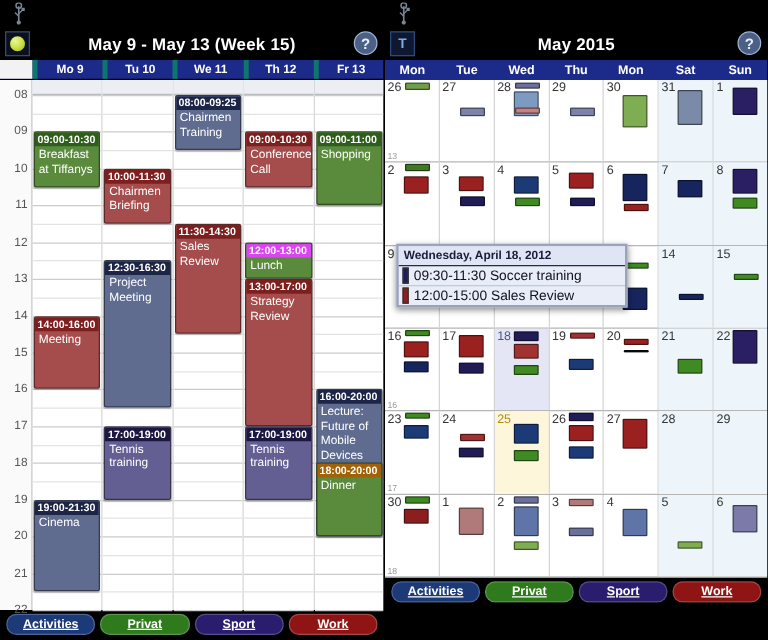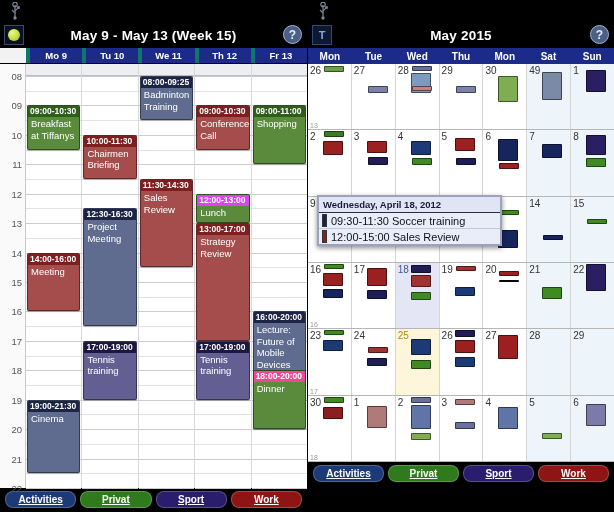--- a/index.html
+++ b/index.html
@@ -292,21 +292,21 @@
             <div class="hline" style="top: 321px;"></div>
             <div class="hline hour" style="top: 335.714px;"></div>
             <div class="hline" style="top: 350.429px;"></div>
             <div class="hline hour" style="top: 365.143px;"></div>
             <div class="hline" style="top: 379.857px;"></div>
             <div class="hline hour" style="top: 394.571px;"></div>
             <div class="hline" style="top: 409.286px;"></div>
             <div class="hline hour" style="top: 424px;"></div>
             <div class="ev" style="top: 12px; height: 44.1429px; background: rgb(95, 108, 143);">
               <div class="evt" style="background: rgb(29, 37, 71);">08:00-09:25</div>
-              <div class="evb">Badminton Training</div>
+              <div class="evb">Chairmen Training</div>
             </div>
             <div class="ev" style="top: 115px; height: 88.2857px; background: rgb(165, 77, 77);">
               <div class="evt" style="background: rgb(125, 31, 31);">11:30-14:30</div>
               <div class="evb">Sales Review</div>
             </div>
           </div>
           <div class="daycol">
             <div class="toprow"></div>
             <div class="hline hour" style="top: 12px;"></div>
             <div class="hline" style="top: 26.7143px;"></div>
@@ -387,21 +387,21 @@
             <div class="hline hour" style="top: 424px;"></div>
             <div class="ev" style="top: 41.4286px; height: 58.8571px; background: rgb(90, 138, 60);">
               <div class="evt" style="background: rgb(47, 94, 28);">09:00-11:00</div>
               <div class="evb">Shopping</div>
             </div>
             <div class="ev" style="top: 247.429px; height: 117.714px; background: rgb(95, 108, 143);">
               <div class="evt" style="background: rgb(29, 37, 71);">16:00-20:00</div>
               <div class="evb">Lecture: Future of Mobile Devices</div>
             </div>
             <div class="ev" style="top: 306.286px; height: 58.8571px; background: rgb(90, 138, 60);">
-              <div class="evt" style="background: #ec4899;">18:00-20:00</div>
+              <div class="evt" style="background: #a16207;">18:00-20:00</div>
               <div class="evb">Dinner</div>
             </div>
           </div>
         </div>
     </div>
 
     <div class="catbar">
       <div class="cat" style="background: rgb(29, 58, 120);">Activities</div>
       <div class="cat" style="background: rgb(47, 122, 28);">Privat</div>
       <div class="cat" style="background: rgb(42, 29, 110);">Sport</div>
@@ -475,21 +475,21 @@
           </div>
           <div class="mcell">
             <div class="mnum">29</div>
             <div class="mev" style="top: 22px; height: 7px; background: rgb(125, 130, 168); left: 16px; width: 20px;"></div>
           </div>
           <div class="mcell">
             <div class="mnum">30</div>
             <div class="mev" style="top: 12px; height: 26px; background: rgb(127, 173, 82); left: 15px; width: 20px;"></div>
           </div>
           <div class="mcell we">
-            <div class="mnum">49</div>
+            <div class="mnum">31</div>
             <div class="mev" style="top: 8px; height: 28px; background: rgb(123, 138, 166); left: 15px; width: 20px;"></div>
           </div>
           <div class="mcell we">
             <div class="mnum">1</div>
             <div class="mev" style="top: 6px; height: 22px; background: rgb(43, 31, 99); left: 15px; width: 20px;"></div>
           </div>
         </div>
         <div class="mrow">
           <div class="mcell">
             <div class="mnum">2</div>

